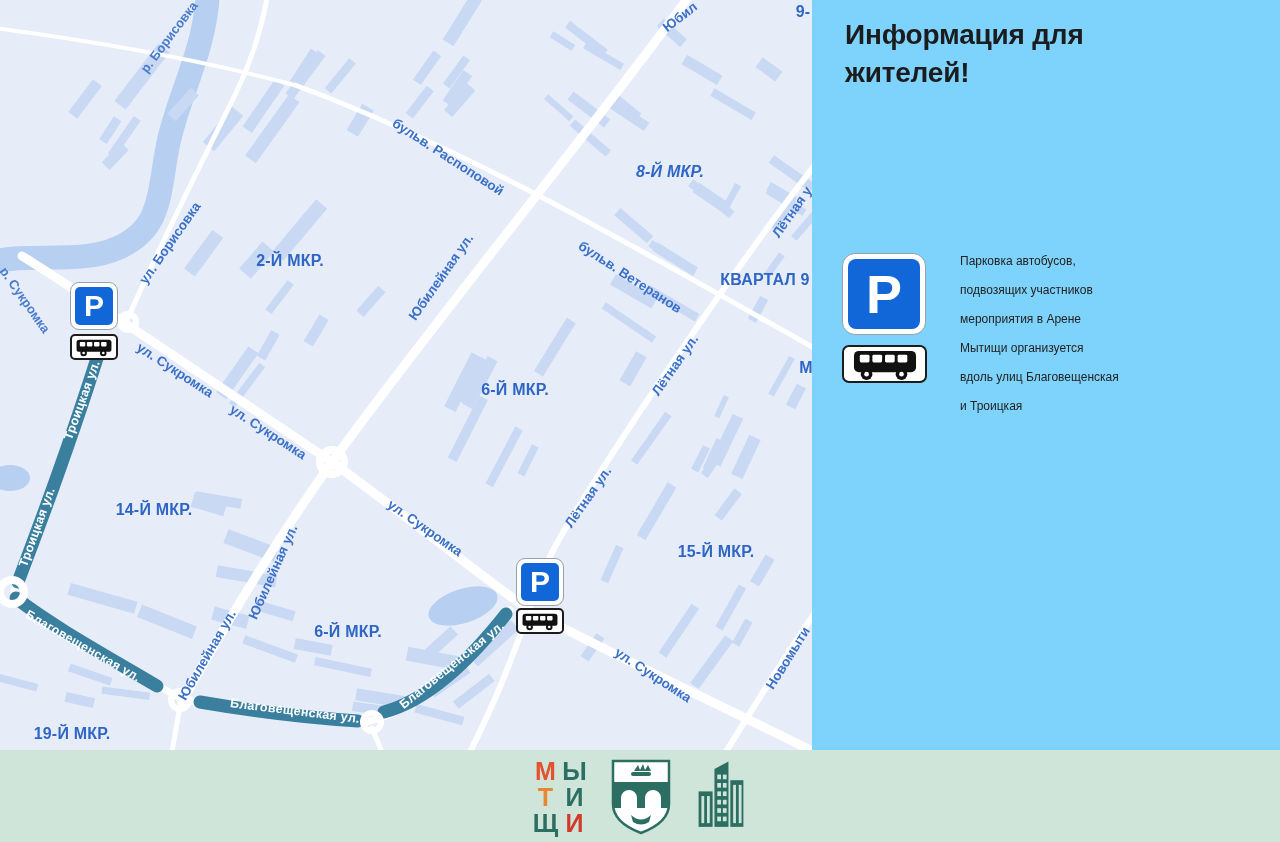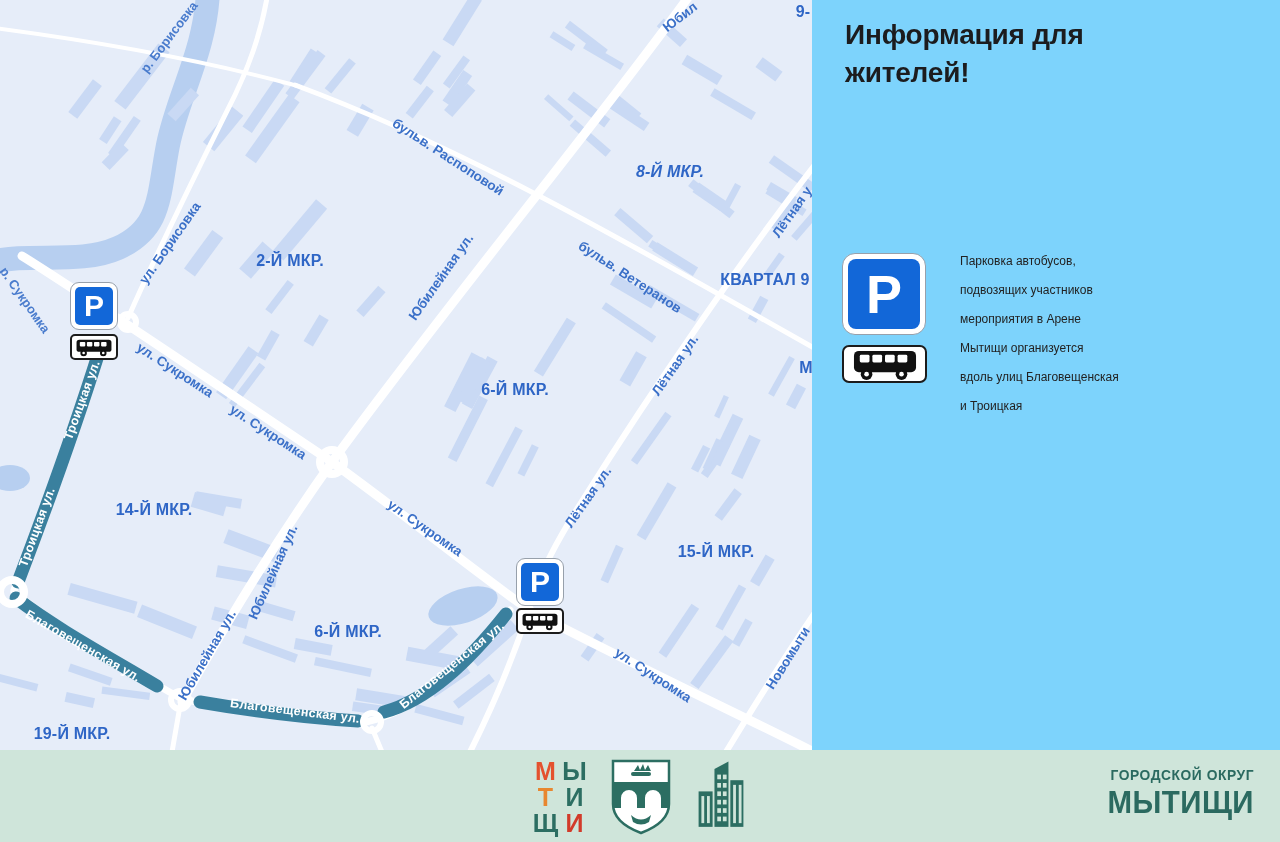--- a/index.html
+++ b/index.html
@@ -322,18 +322,14 @@
           <rect x="26" y="61" width="4" height="5"></rect>
             <rect x="32" y="61" width="4" height="5"></rect>
           <rect x="43" y="27" width="3" height="41"></rect>
             <rect x="49" y="27" width="3" height="41"></rect>
           <rect x="9" y="39" width="3" height="29"></rect>
             <rect x="15" y="39" width="3" height="29"></rect>
         </g>
       </svg>
     </div>
 
-    <div class="org">
-      <div class="org-sub">ГОРОДСКОЙ ОКРУГ</div>
-      <div class="org-main">МЫТИЩИ</div>
-    </div>
   </div>
 </div>
 
 </body></html>

